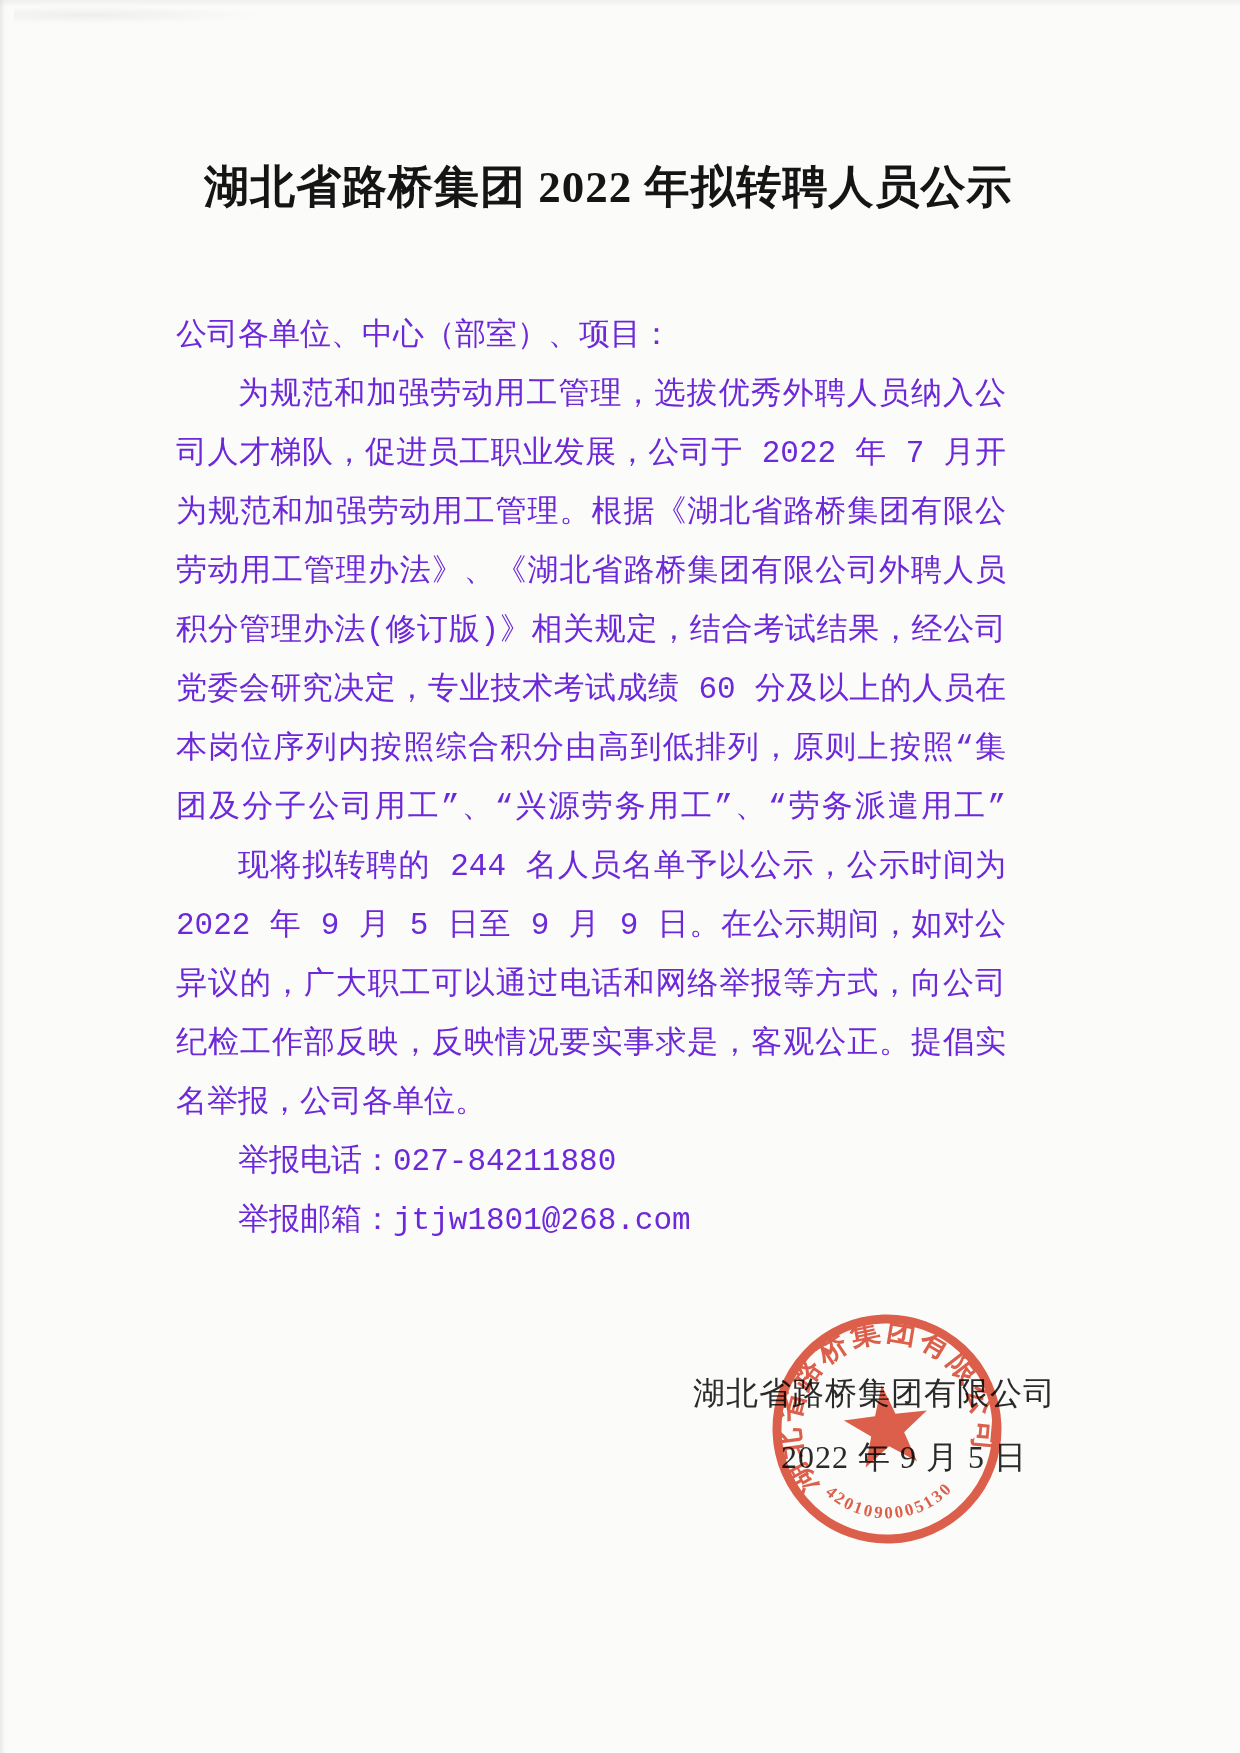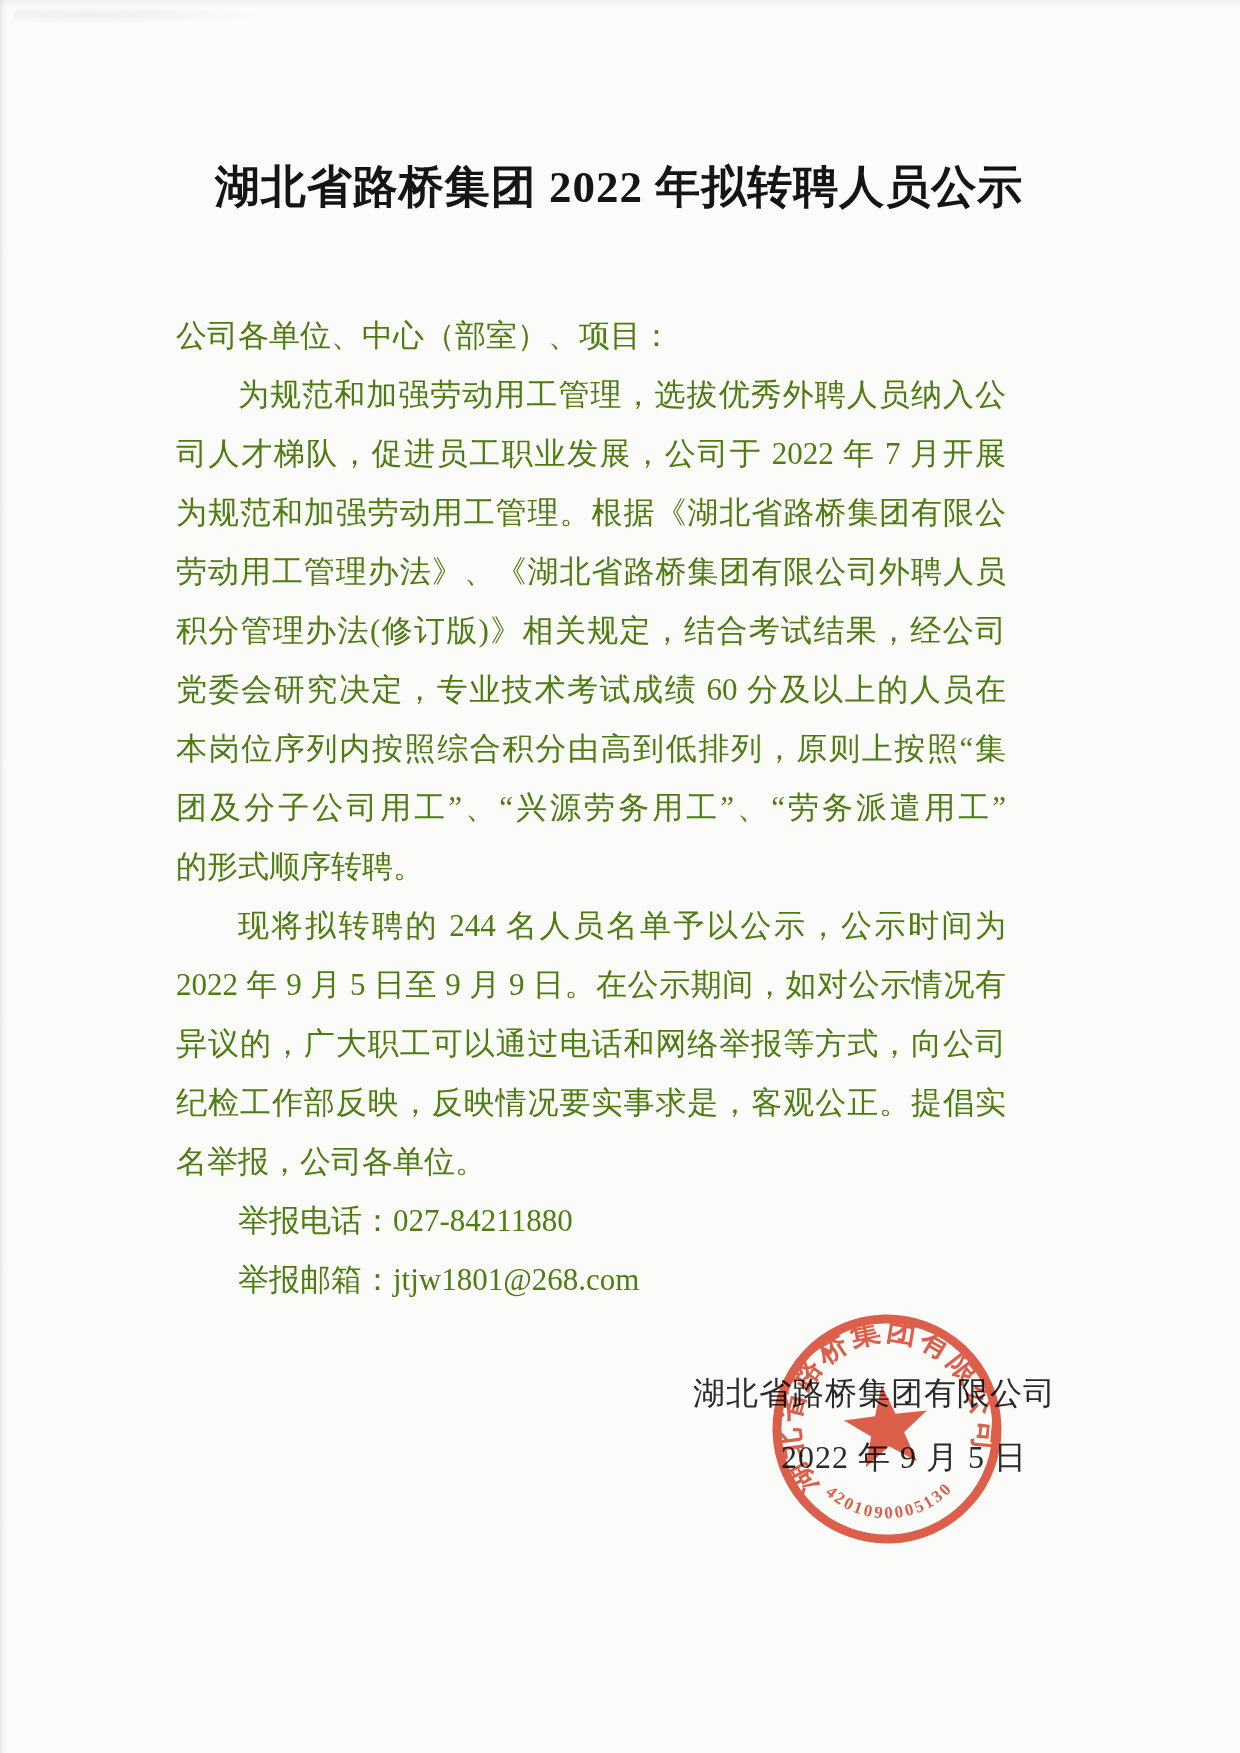--- a/index.html
+++ b/index.html
@@ -22,28 +22,29 @@
     background:linear-gradient(to bottom, rgba(200,200,200,.22), transparent);
     pointer-events:none;
   }
   .scan-smudge{
     position:absolute;left:14px;top:6px;width:250px;height:18px;
     background:radial-gradient(ellipse at 30% 50%, rgba(160,160,160,.14), transparent 70%);
     pointer-events:none;
   }
   .doc-title{
     position:absolute;left:204px;top:156px;width:830px;height:62px;
-    line-height:62px;text-align:center;
+    line-height:62px;
     font-size:45px;font-weight:700;letter-spacing:1px;color:#151515;
     white-space:nowrap;
   }
   .doc-body{
     position:absolute;left:176px;top:306px;width:830px;
     font-size:31px;line-height:59px;
-    color:#4d7c0f;
+    color:#6d28d9;
+    font-family:Liberation Mono, monospace;
   }
   .line{
     text-align:justify;
     text-align-last:justify;
     height:59px;overflow:hidden;
     white-space:normal;
   }
   .line.last{text-align-last:left;}
   .line.ind{text-indent:2em;}
   .sig-company{
@@ -79,21 +80,20 @@
     <div class="line last">公司各单位、中心（部室）、项目：</div>
 
     <div class="line ind">为规范和加强劳动用工管理，选拔优秀外聘人员纳入公</div>
     <div class="line">司人才梯队，促进员工职业发展，公司于 2022 年 7 月开展</div>
     <div class="line">为规范和加强劳动用工管理。根据《湖北省路桥集团有限公司</div>
     <div class="line">劳动用工管理办法》、《湖北省路桥集团有限公司外聘人员</div>
     <div class="line">积分管理办法(修订版)》相关规定，结合考试结果，经公司</div>
     <div class="line">党委会研究决定，专业技术考试成绩 60 分及以上的人员在</div>
     <div class="line">本岗位序列内按照综合积分由高到低排列，原则上按照“集</div>
     <div class="line">团及分子公司用工”、“兴源劳务用工”、“劳务派遣用工”</div>
-    <div class="line last">的形式顺序转聘。</div>
 
     <div class="line ind">现将拟转聘的 244 名人员名单予以公示，公示时间为</div>
     <div class="line">2022 年 9 月 5 日至 9 月 9 日。在公示期间，如对公示情况有</div>
     <div class="line">异议的，广大职工可以通过电话和网络举报等方式，向公司</div>
     <div class="line">纪检工作部反映，反映情况要实事求是，客观公正。提倡实</div>
     <div class="line last">名举报，公司各单位。</div>
 
     <div class="line last ind">举报电话：027-84211880</div>
     <div class="line last ind">举报邮箱：jtjw1801@268.com</div>
   </div>

